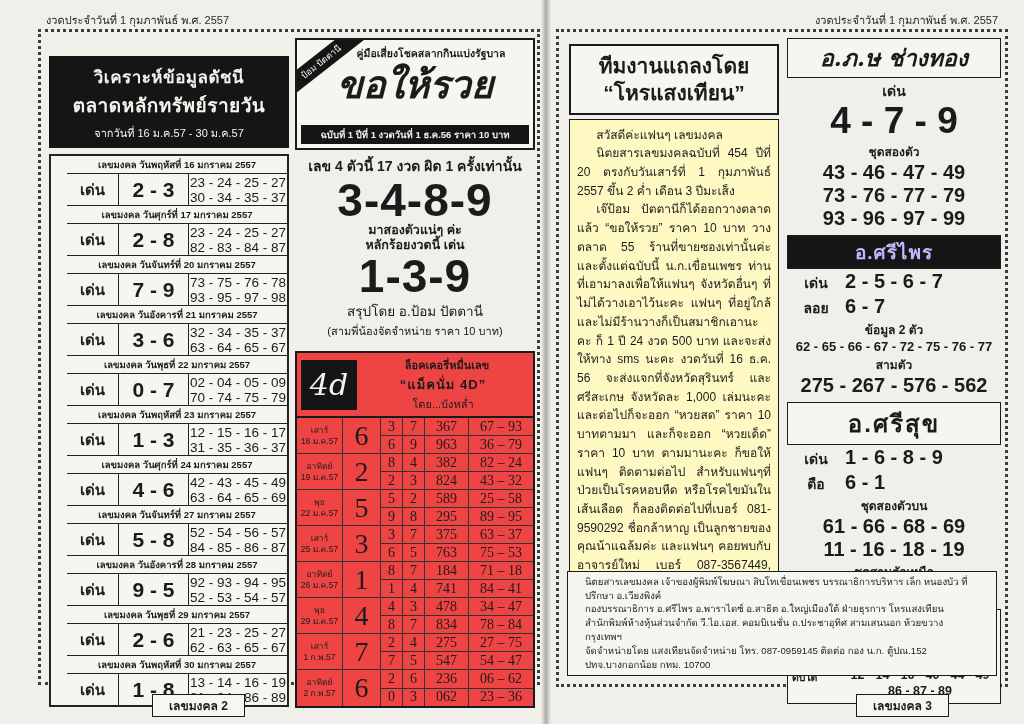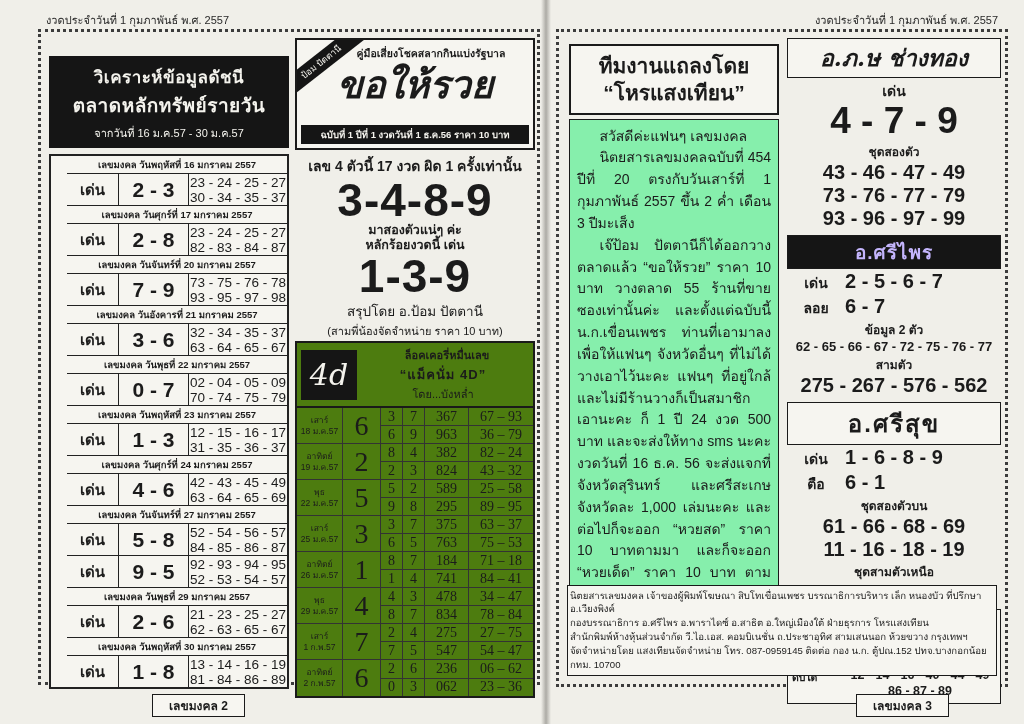--- a/index.html
+++ b/index.html
@@ -43,21 +43,21 @@
   .script  { text-align:center; font-family:"DejaVu Serif", serif; font-style:italic; font-weight:bold;
              font-size:38px; line-height:1.1; margin-top:2px; }
   .issuebar { position:absolute; bottom:4px; left:4px; right:4px; background:#151515; color:#f4f3ed;
               font-size:9.5px; font-weight:bold; text-align:center; padding:2px 0; }
   .claim { font-weight:bold; font-size:14px; text-align:center; margin-top:5px; }
   .bigset { font-weight:bold; font-size:46px; line-height:1.0; text-align:center; letter-spacing:1px; }
   .note { font-weight:bold; font-size:12.5px; text-align:center; line-height:1.2; }
   .summary { font-weight:normal; font-size:13.5px; text-align:center; margin-top:1px; }
   .dist { font-size:11px; text-align:center; }
 
-  .m4 { border:2px solid #1a1a1a; margin-top:1px; background:#4d7c0f; }
+  .m4 { border:2px solid #1a1a1a; margin-top:11px; background:#ef4444; }
   .m4-head { display:flex; align-items:center; border-bottom:2px solid #1a1a1a; padding:3px 4px; }
   .m4-logo { width:56px; height:50px; background:#151515; color:#f4f3ed; display:flex; align-items:center;
              justify-content:center; font-family:"DejaVu Serif", serif; font-style:italic; font-size:30px; flex:none; }
   .m4-titles { flex:1; text-align:center; }
   .m4-t1 { font-weight:bold; font-size:11px;padding-left:8px; }
   .m4-t2 { font-weight:bold; font-size:13px; letter-spacing:1px; }
   .m4-t3 { font-size:11px; }
   .m4-row { display:flex; border-bottom:1px solid #333; height:36px; }
   .m4-row:last-child { border-bottom:none; }
   .m4-date { width:46px; border-right:1px solid #333; display:flex; flex-direction:column; align-items:center;
@@ -70,22 +70,22 @@
   .mc { border-right:1px solid #333; display:flex; align-items:center; justify-content:center;
         font-family:"Liberation Serif", serif; font-size:14px; }
   .mc-d { width:22px; flex:none; }
   .mc-3 { width:44px; flex:none; }
   .mc-p { flex:1; border-right:none; }
 
   
   .colC { position:absolute; left:10px; top:12px; width:210px; }
   .ed-title { border:2px solid #1a1a1a; text-align:center; font-weight:bold; font-size:21px; line-height:1.3;
               padding:6px 2px; background:#f6f5f0; }
-  .ed-body { border:1.5px solid #1a1a1a; margin-top:4px; padding:6px 7px; font-size:14px; line-height:1.56;
-             text-align:justify; height:478px; overflow:hidden; background:#86efac; }
+  .ed-body { border:1.5px solid #1a1a1a; margin-top:4px; padding:6px 7px; font-size:12px; line-height:1.56;
+             text-align:justify; height:478px; overflow:hidden; background:#fef9c3; }
   .ed-body p.ind { text-indent:1.6em; }
 
   
   .colD { position:absolute; left:228px; top:6px; width:214px; }
   .sec-head-box { border:1.5px solid #1a1a1a; text-align:center; font-weight:bold; padding:1px 0; background:#f6f5f0; }
   .ct-head { font-family:"DejaVu Serif", serif; font-style:italic; font-size:23px; }
   .c-label { text-align:center; font-weight:bold; font-size:14px; margin-top:2px; }
   .ct-den { text-align:center; font-weight:bold; font-size:37px; line-height:1.05; }
   .set-label { text-align:center; font-weight:bold; font-size:12px; margin-top:1px; }
   .num-line { text-align:center; font-weight:bold; font-size:20px; line-height:1.15; }
@@ -94,21 +94,21 @@
   .kv .k { width:58px; text-align:center; font-weight:bold; font-size:14px; flex:none; }
   .kv .v { flex:1; font-weight:bold; font-size:20px; }
   .small-nums { text-align:center; font-weight:bold; font-size:13px; }
   .ss-head { font-size:24px; letter-spacing:2px; margin-top:5px; }
   .ry-box { border:1.5px solid #1a1a1a; margin-top:5px; padding:2px 4px 3px; background:#f6f5f0; }
   .ry-title { text-align:center; font-size:13px; letter-spacing:1px; }
   .ry-row { display:flex; }
   .ry-row .k { width:52px; font-weight:bold; font-size:10.5px; flex:none; padding-top:2px; }
   .ry-row .vv { flex:1; text-align:center; font-weight:bold; font-size:12.5px; line-height:1.35; }
 
-  .imprint { position:absolute; left:8px; right:8px; bottom:8px; border:1.5px solid #1a1a1a; padding:3px 2px;
+  .imprint { position:absolute; left:8px; right:8px; bottom:8px; border:1.5px solid #1a1a1a; padding:3px 17px;
              font-size:9.6px; line-height:1.45; background:#f6f5f0; }
 
   .pl { position:absolute; top:694px; border:1.5px solid #1a1a1a; background:#f7f6f1; font-weight:bold;
         font-size:12px; padding:1px 16px; }
   .pl-left { left:152px; }
   .pl-right { left:856px; }
 </style>
 </head>
 <body>
 
@@ -217,20 +217,21 @@
               <div class="an-label">เด่น</div>
               <div class="an-pair">5 - 8</div>
               <div class="an-nums">
                 <div>52 - 54 - 56 - 57</div>
                 <div>84 - 85 - 86 - 87</div>
               </div>
             </div>
           </div>
 
           <div class="an-row">
+            <div class="an-head">เลขมงคล วันอังคารที่ 28 มกราคม 2557</div>
             <div class="an-body">
               <div class="an-label">เด่น</div>
               <div class="an-pair">9 - 5</div>
               <div class="an-nums">
                 <div>92 - 93 - 94 - 95</div>
                 <div>52 - 53 - 54 - 57</div>
               </div>
             </div>
           </div>
 

